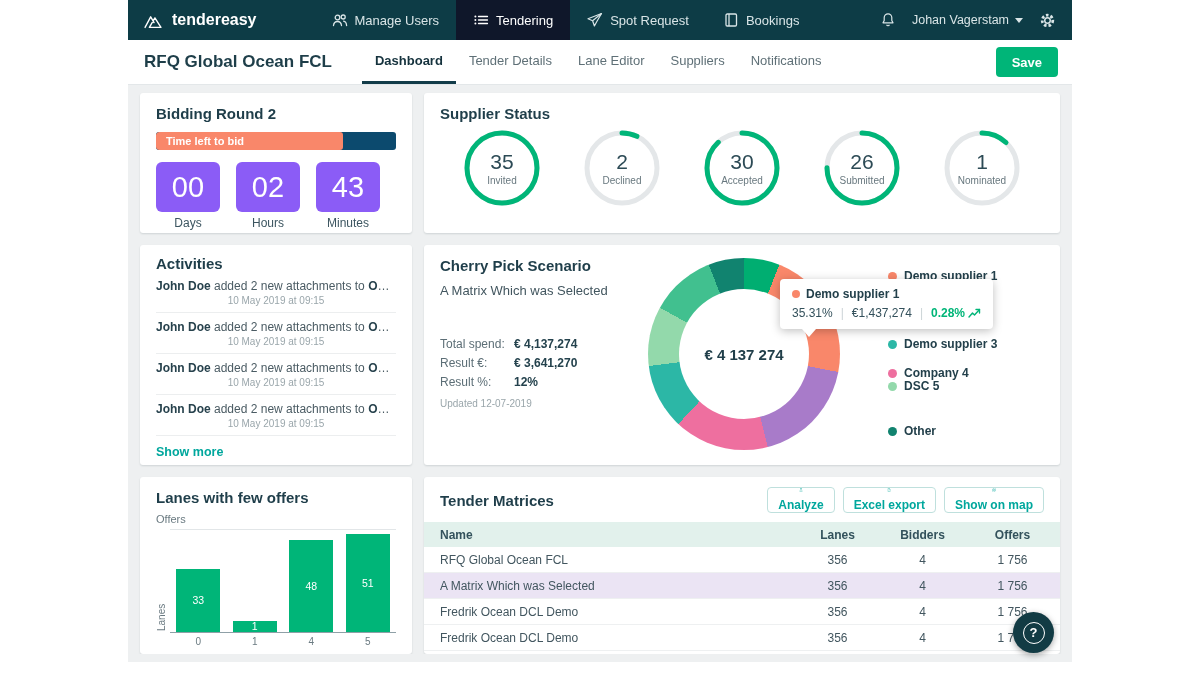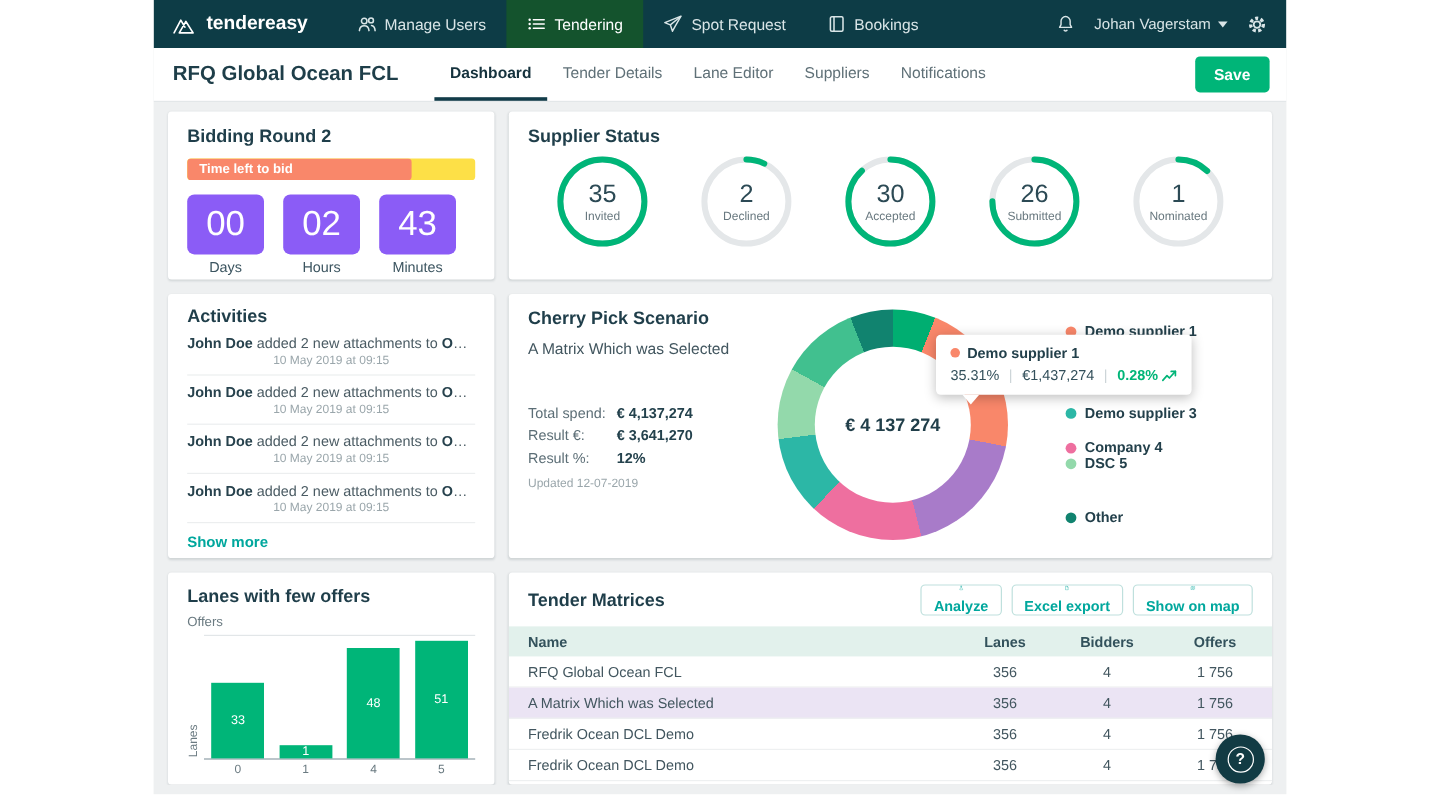--- a/index.html
+++ b/index.html
@@ -1,24 +1,24 @@
 <!DOCTYPE html>
 <html><head>
 <meta charset="utf-8">
 <style>
   * { box-sizing: border-box; }
   body { margin:0; background:#ffffff; font-family:"Liberation Sans","DejaVu Sans",sans-serif; color:#33505b; }
   .app { width:944px; height:662px; margin:0 auto; position:relative; background:#eef0f1; overflow:hidden; }
 
   
-  .topbar { height:40px; background:#0d3c46; display:flex; align-items:stretch; color:#d9e5e7; }
+  .topbar { height:40px; background:#0d3c46; display:flex; align-items:stretch; color:#d9e5e7;gap:34px; }
   .brand { display:flex; align-items:center; gap:8px; padding:0 14px; font-size:16px; font-weight:bold; color:#fff; cursor:pointer; }
   .nav-items { display:flex; align-items:stretch; margin-left:10px; }
   .nav-item { display:flex; align-items:center; gap:7px; padding:0 17px; font-size:13px; cursor:pointer; }
-  .nav-item.active { background:#14532d; color:#fff;align-items:center; }
+  .nav-item.active { background:#0f172a; color:#fff;align-items:center; }
   .nav-right { margin-left:auto; display:flex; align-items:center; gap:16px; padding:0 16px; font-size:12.5px; }
   .user-menu { display:flex; align-items:center; gap:6px; cursor:pointer; }
   .caret { width:0; height:0; border-left:4px solid transparent; border-right:4px solid transparent; border-top:5px solid currentColor; display:inline-block; }
   .icn { flex:none; }
 
   
   .subheader { height:45px; background:#fff; display:flex; align-items:center; border-bottom:1px solid #e3e7e9; }
   .page-title { font-size:17px; font-weight:bold; color:#1e3e49; margin:0 0 0 16px; white-space:nowrap; }
   .tabs { display:flex; margin-left:30px; height:100%; }
   .tab { display:flex; align-items:center; padding:0 13px; font-size:13px; color:#5f7077; border-bottom:3px solid transparent; cursor:pointer; white-space:nowrap; }
@@ -29,21 +29,21 @@
 
   
   .content { display:flex; gap:12px; padding:8px 12px 0; height:569px; overflow:hidden; }
   .col-left { width:272px; flex:none; display:flex; flex-direction:column; gap:12px; }
   .col-right { flex:1; min-width:0; display:flex; flex-direction:column; gap:12px; }
   .card { background:#fff; border-radius:3px; box-shadow:0 1px 2px rgba(20,40,50,.14); }
   .card-title { font-size:15px; font-weight:bold; color:#1f3e4a; margin:0; }
 
   
   .card-bidding { height:140px; padding:12px 16px; }
-  .bid-progress { margin-top:10px; height:18px; background:#fde047; border-radius:3px; position:relative; overflow:hidden; }
+  .bid-progress { margin-top:10px; height:18px; background:#0c4a6e; border-radius:3px; position:relative; overflow:hidden; }
   .bid-progress-fill { position:absolute; top:0; bottom:0; left:0; width:50%; background:#f9876a; border-radius:3px; display:flex; align-items:center; padding-left:10px; color:#fff; font-size:11px; font-weight:bold; white-space:nowrap; }
   .countdown { display:flex; gap:16px; margin-top:12px; }
   .count-box { width:64px; height:50px; background:#8b5cf6; border-radius:6px; color:#fff; font-size:29px; display:flex; align-items:center; justify-content:center; }
   .count-unit { text-align:center; font-size:12px; color:#3c5560; margin-top:4px; }
 
   
   .card-supplier { height:140px; padding:12px 16px; }
   .rings { display:flex; justify-content:space-between; padding:6px 22px 0; }
   .ring { position:relative; width:80px; height:80px; }
   .ring-bg { fill:none; stroke:#e4e7e9; stroke-width:5; }

